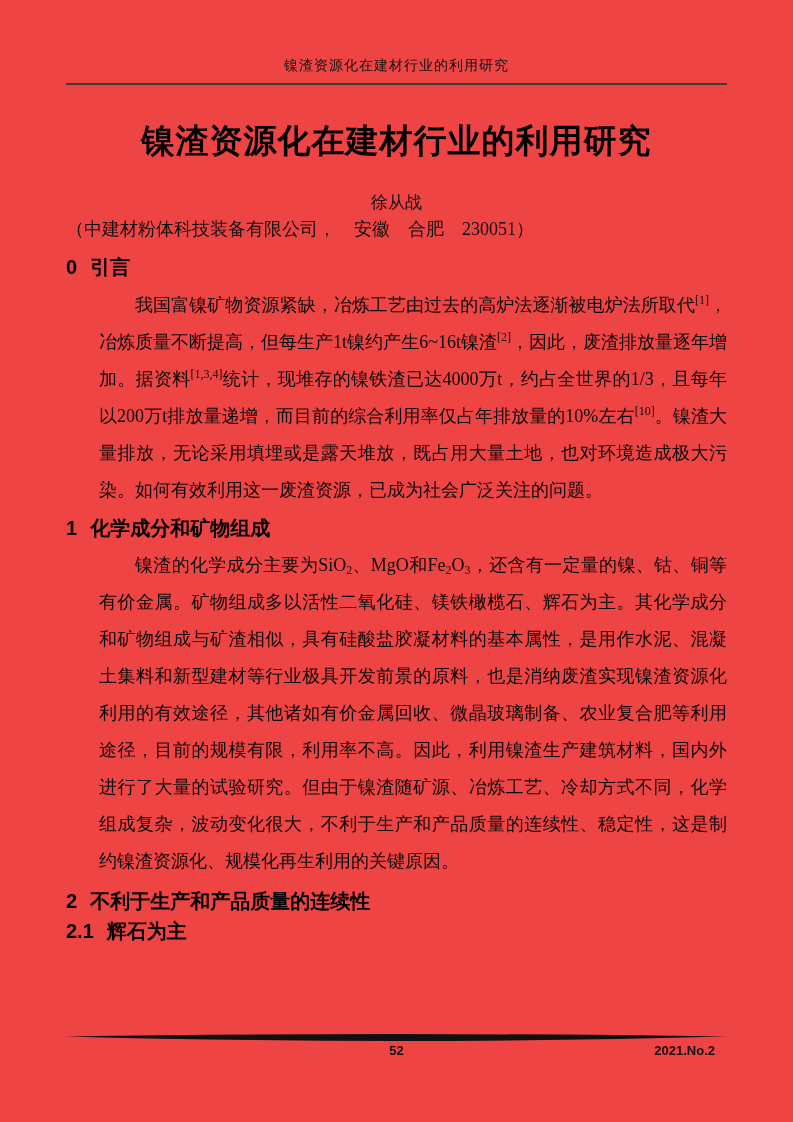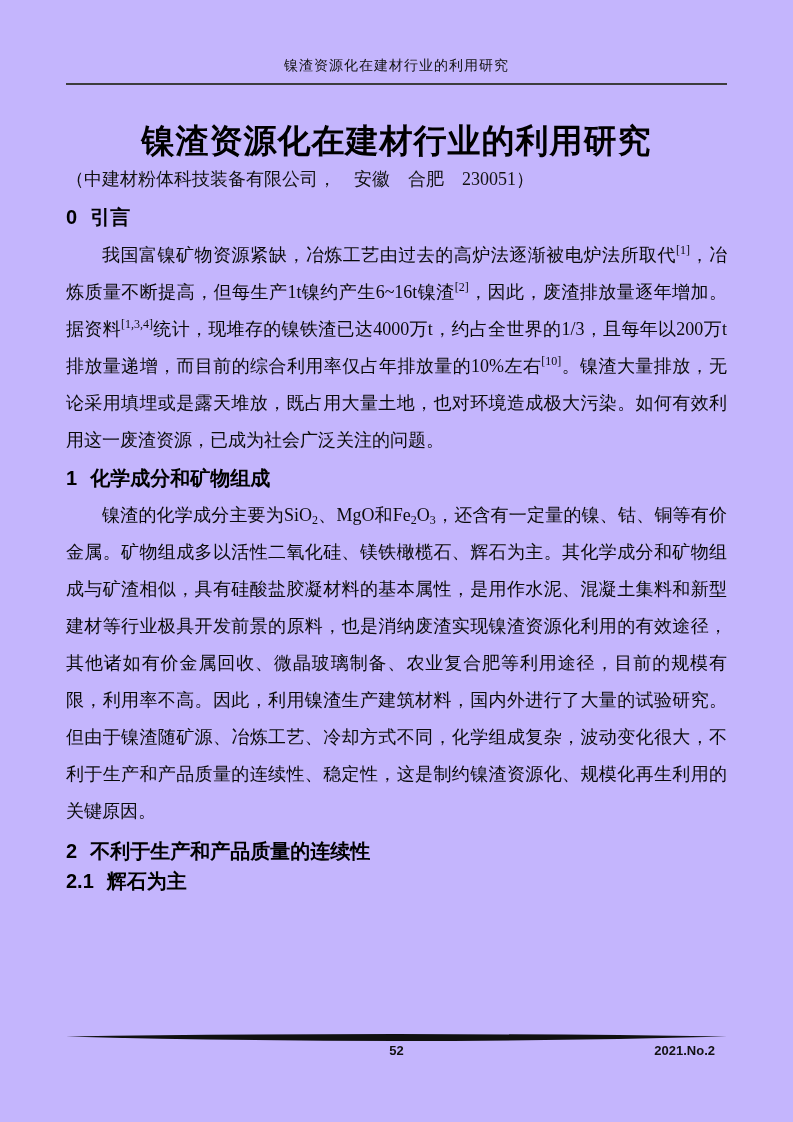--- a/index.html
+++ b/index.html
@@ -8,21 +8,21 @@
     width: 793px; height: 1122px;
     font-family: "Liberation Serif", serif;
     color: #0a0a0a;
     position: relative;
     overflow: hidden;
   }
   .page {
     width: 793px; height: 1122px;
     padding: 0 66px;
     position: relative;
-    background: #c4b5fd;
+    background: #ef4444;
   }
   .running-head {
     padding-top: 57px;
     text-align: center;
     font-size: 14px;
     letter-spacing: 1px;
     color: #111;
   }
   .head-rule {
     height: 0;
@@ -61,20 +61,21 @@
   .sh-0  { margin-top: 13px; }
   .sh-1  { margin-top: 6px; }
   .sh-2  { margin-top: 8px; }
   .sh-21 { margin-top: 4px; }
   .body-para {
     font-size: 18px;
     line-height: 37px;
     text-align: justify;
     text-indent: 2em;
     color: #0a0a0a;
+    margin-left: 33px;
   }
   .bp-1 { margin-top: 7px; }
   .bp-2 { margin-top: 6px; }
   .bp-3 { margin-top: 8px; }
   .body-para sup {
     font-size: 12px;
     line-height: 0;
     vertical-align: 7px;
   }
   .body-para sub {
@@ -109,20 +110,21 @@
 <body>
 
 <div class="page">
 
   <div class="running-head">镍渣资源化在建材行业的利用研究</div>
 
   <div class="head-rule"></div>
 
   <h1 class="article-title">镍渣资源化在建材行业的利用研究</h1>
 
+  <div class="author-line">徐从战</div>
 
   <div class="affiliation-line">（中建材粉体科技装备有限公司，　安徽　合肥　230051）</div>
 
   <h2 class="section-heading sh-0">
     <span class="h-num">0</span><span>引言</span>
   </h2>
 
   <p class="body-para bp-1">我国富镍矿物资源紧缺，冶炼工艺由过去的高炉法逐渐被电炉法所取代<sup>[1]</sup>，冶炼质量不断提高，但每生产1t镍约产生6~16t镍渣<sup>[2]</sup>，因此，废渣排放量逐年增加。据资料<sup>[1,3,4]</sup>统计，现堆存的镍铁渣已达4000万t，约占全世界的1/3，且每年以200万t排放量递增，而目前的综合利用率仅占年排放量的10%左右<sup>[10]</sup>。镍渣大量排放，无论采用填埋或是露天堆放，既占用大量土地，也对环境造成极大污染。如何有效利用这一废渣资源，已成为社会广泛关注的问题。</p>
 
   <h2 class="section-heading sh-1">

